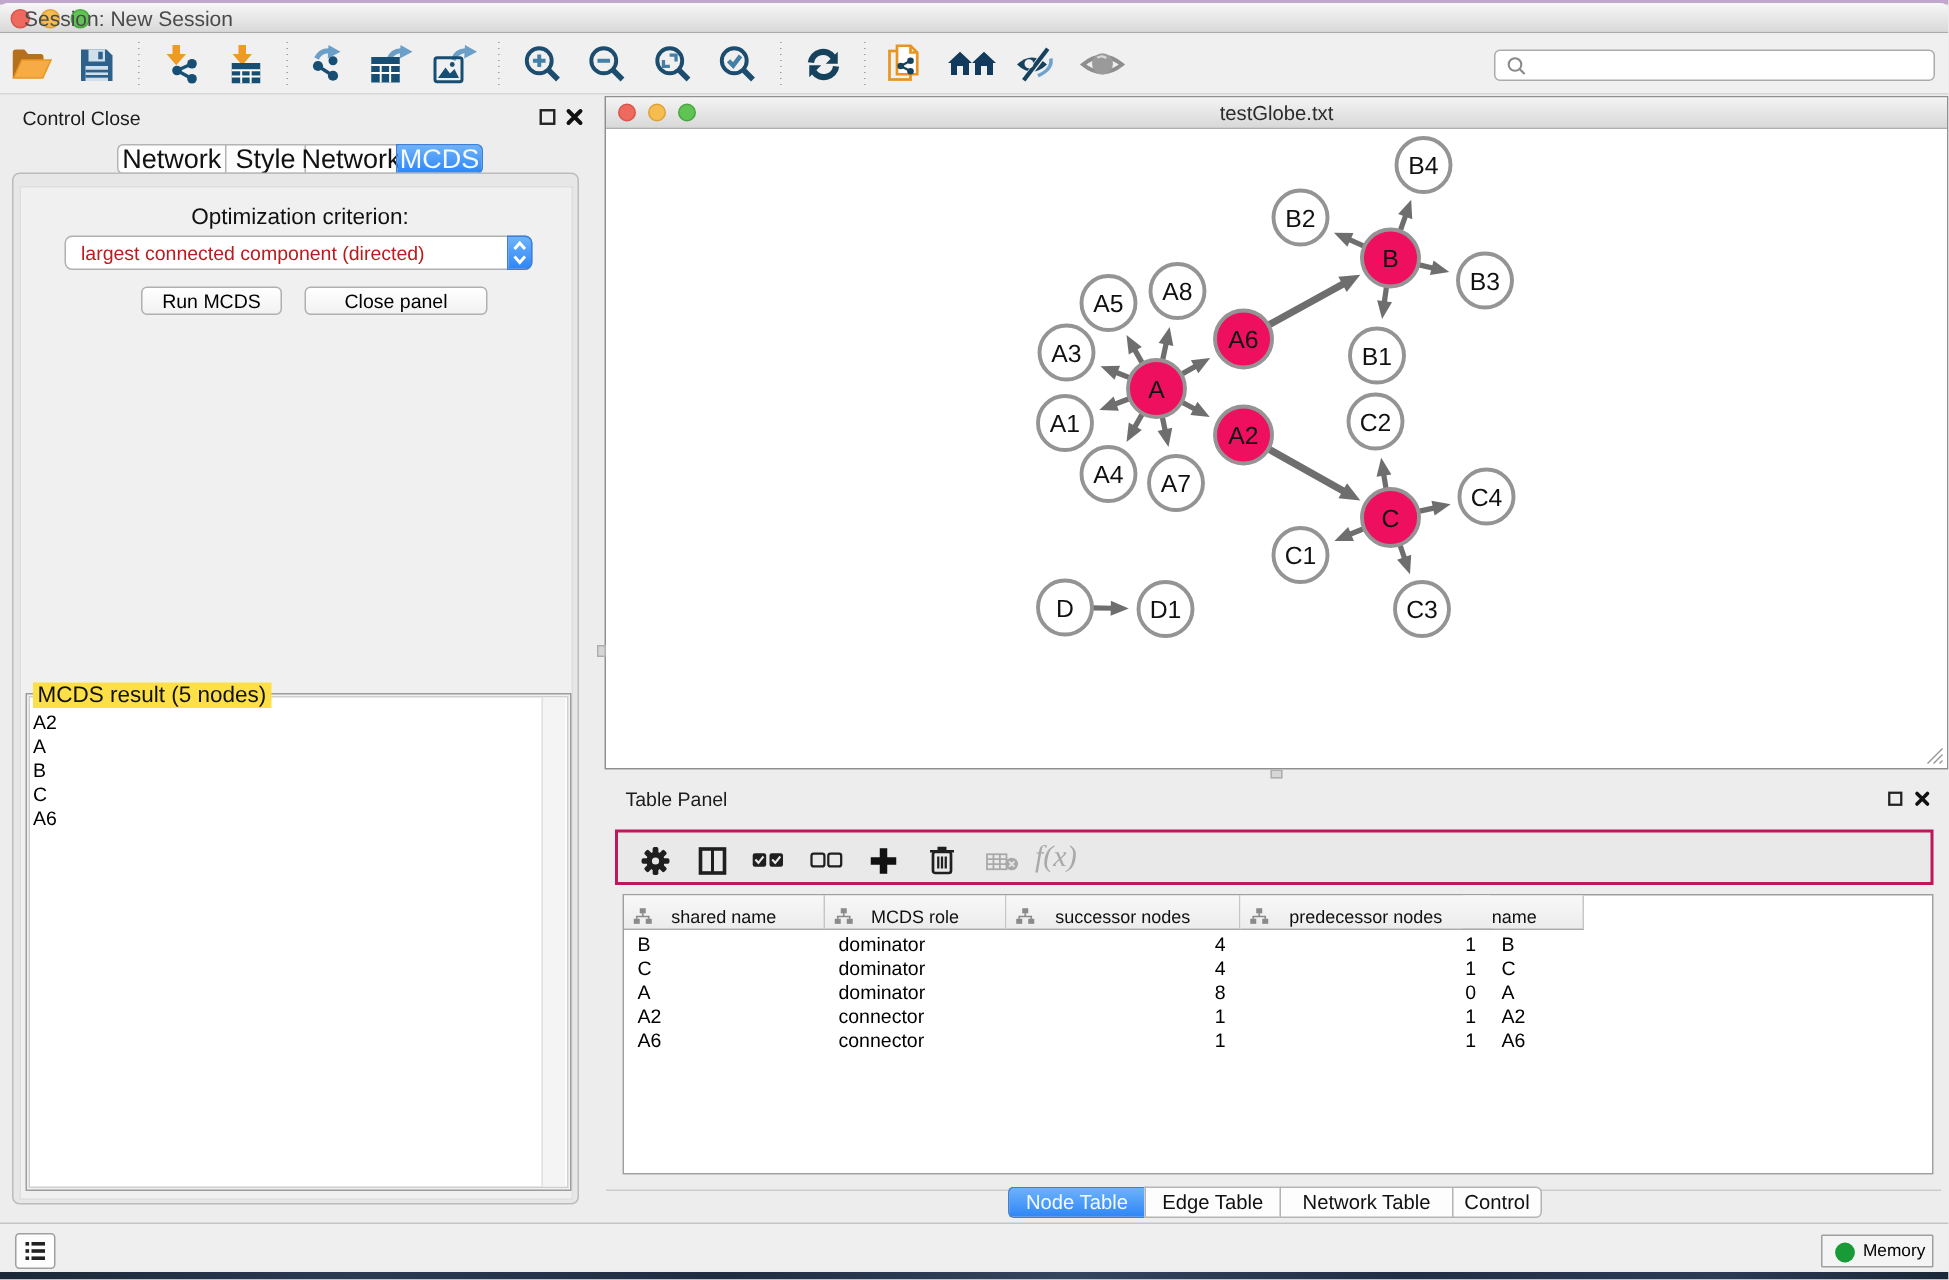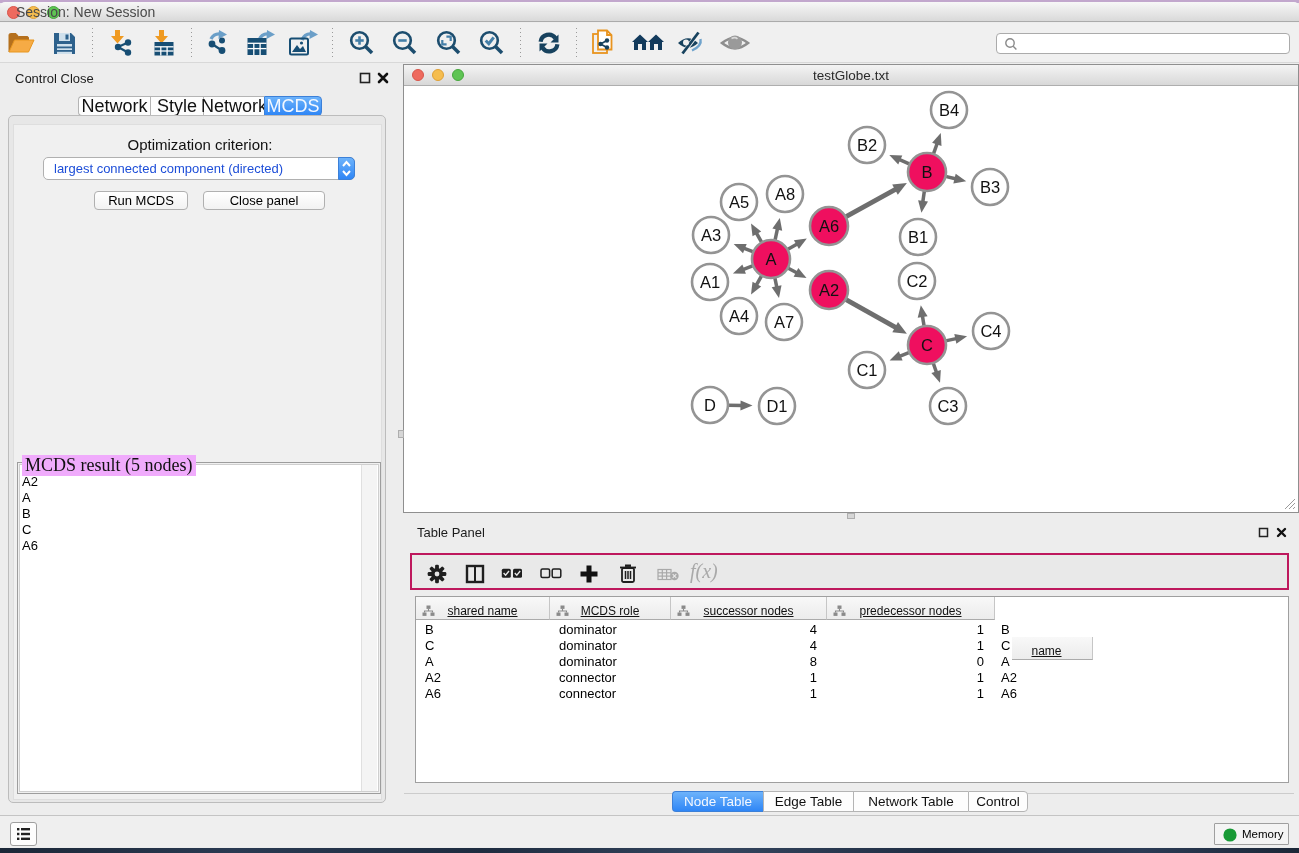--- a/index.html
+++ b/index.html
@@ -26,28 +26,28 @@
   .tab { height:20px; font-size:18px; color:#111; background:#fdfdfd; border:1px solid #b4b4b4;
      display:flex; align-items:center; justify-content:center; border-right:none; }
   .tab.first { border-radius:4px 0 0 4px; }
   .tab.last  { border-radius:0 4px 4px 0; border-right:1px solid #b4b4b4; }
   .tab.sel { background:linear-gradient(#6db3fb,#2f86f6); color:#f4f8ff; border-color:#3c80d8; }
   #cp-box { left:8px; top:115px; width:378px; height:688px; background:#e7e7e7;
      border:1px solid #bcbcbc; border-radius:5px; }
   #cp-inner { left:13px; top:124px; width:369px; height:676px; background:#f0f0f0; border:1px solid #dedede; }
   #opt-label { left:4px; top:136px; width:392px; text-align:center; font-size:15px; color:#111; }
   #dropdown { left:43px; top:157px; width:312px; height:23px; background:#fff; border:1px solid #b0b0b0;
-     border-radius:5px; font-size:13px; color:#1d4ed8; line-height:21px; padding-left:10px; }
+     border-radius:5px; font-size:13px; color:#b91c1c; line-height:21px; padding-left:10px; }
   #dd-btn { left:338px; top:157px; width:17px; height:23px; border-radius:0 5px 5px 0;
      background:linear-gradient(#6db3fb,#2f86f6); border:1px solid #3c80d8; }
   .btn { position:absolute; height:19px; background:linear-gradient(#ffffff,#f2f2f2); border:1px solid #b0b0b0;
      border-radius:4px; font-size:13px; color:#000; text-align:center; line-height:17px; }
   
   #gbox { left:17px; top:462px; width:364px; height:332px; border:1px solid #9d9d9d; }
-  #gbox-title { left:22px; top:455px; font-size:18px; color:#111; background:#f0abfc; padding:0 3px;font-family:Liberation Serif, serif; }
+  #gbox-title { left:22px; top:455px; font-size:15px; color:#111; background:#fde047; padding:0 3px; }
   #glist { left:19px; top:464px; width:360px; height:328px; background:#fff; border:1px solid #cfcfcf; }
   #gscroll { left:361px; top:465px; width:16px; height:326px; background:#f4f4f4; border-left:1px solid #e0e0e0; }
   .gitem { position:absolute; left:22px; font-size:13px; color:#000; }
   
   #statusbar { left:0; top:815px; width:1299px; height:32px; background:#efefef; border-top:1px solid #c4c4c4; }
   #darkstrip { left:0; top:848px; width:1299px; height:5px;
      background:linear-gradient(90deg,#1b2737,#2a3a52 18%,#1e2c40 37%,#34455e 55%,#202e44 72%,#2b3b55 88%,#1b2737); }
   #listbtn { left:10px; top:822px; width:27px; height:24px; background:#fdfdfd; border:1px solid #9f9f9f; border-radius:3px; }
   #membtn { left:1214px; top:823px; width:75px; height:22px; background:#f4f4f4; border:1px solid #9f9f9f;
      border-radius:1px; font-size:11.5px; color:#000; }
@@ -56,21 +56,21 @@
   #nw-titlebar { left:0; top:0; width:894px; height:21px; background:linear-gradient(#f4f4f4,#d8d8d8);
      border-bottom:1px solid #aeaeae; }
   #nw-title { left:0; top:3px; width:894px; text-align:center; font-size:13.5px; color:#2b2b2b; }
   .tl2 { position:absolute; width:12px; height:12px; border-radius:50%; top:4px; }
   
   #tp-title { left:417px; top:525px; font-size:13px; color:#1c1c1c; }
   #tp-toolbar { left:410px; top:553px; width:879px; height:37px; background:#e9e9e9; border:2px solid #be185d; }
   #tp-table { left:415px; top:596px; width:874px; height:187px; background:#fff; border:1px solid #9f9f9f; }
   .th { position:absolute; top:0; height:23px; padding-top:5px; background:linear-gradient(#f8f8f8,#ececec);
      border-right:1px solid #c6c6c6; border-bottom:1px solid #ababab; font-size:12px; color:#111;
-     display:flex; align-items:center; justify-content:center;text-decoration:underline; }
+     display:flex; align-items:center; justify-content:center; }
   .td { position:absolute; font-size:13px; color:#000; }
   #tp-line { left:404px; top:793px; width:890px; height:1px; background:#cccccc; }
   .btab { height:21px; font-size:13.5px; }
 </style>
 </head>
 <body>
 <div class="abs" id="purple"></div>
 <div class="abs" id="titlebar">
   <div class="tl" style="left:7px; background:#ee6a5e; border:1px solid #d8554b;"></div>
   <div class="tl" style="left:27px; background:#f5bd4f; border:1px solid #dfa036;"></div>
@@ -472,21 +472,21 @@
       <svg style="position:absolute;left:6px;top:8px;" width="13" height="12" viewBox="0 0 13 12">
         <g fill="#8a8a8a">
           <rect x="4.5" y="0.5" width="4" height="3.4"></rect>
           <rect x="0.5" y="7.5" width="4" height="3.4"></rect>
           <rect x="8.5" y="7.5" width="4" height="3.4"></rect>
           <path d="M6.5 3.9 L6.5 6 M2.5 7.5 L2.5 6 L10.5 6 L10.5 7.5" fill="none" stroke="#8a8a8a" stroke-width="1.1"></path>
         </g>
       </svg>
       <span>predecessor nodes</span>
     </div>
-<div class="th" style="left:596px;width:81px;margin-top:40px;">
+<div class="th" style="left:559px;width:81px;">
       <span style="margin-right:11px;">name</span>
     </div>
 <div class="td" style="left:9px;top:25px;">B</div>
 <div class="td" style="left:143px;top:25px;">dominator</div>
 <div class="td" style="left:330px;top:25px;width:71px;text-align:right;">4</div>
 <div class="td" style="left:500px;top:25px;width:68px;text-align:right;">1</div>
 <div class="td" style="left:585px;top:25px;">B</div>
 <div class="td" style="left:9px;top:41px;">C</div>
 <div class="td" style="left:143px;top:41px;">dominator</div>
 <div class="td" style="left:330px;top:41px;width:71px;text-align:right;">4</div>

